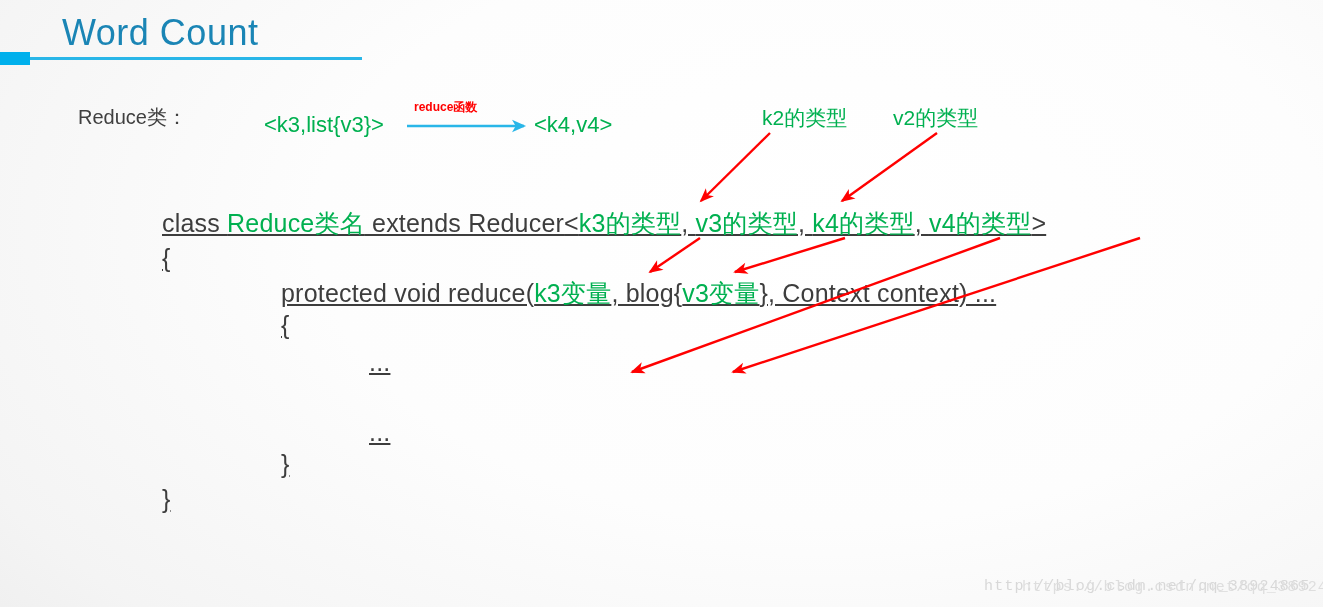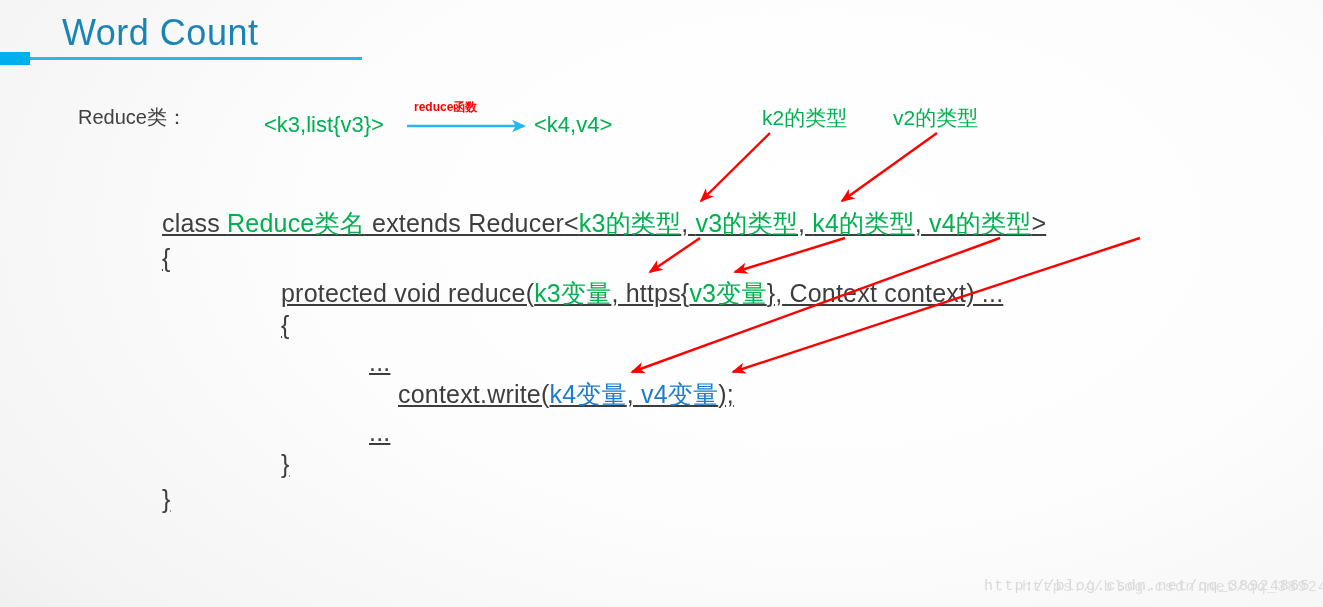--- a/index.html
+++ b/index.html
@@ -153,30 +153,27 @@
   <div class="txt anno anno-k2">k2的类型</div>
   <div class="txt anno anno-v2">v2的类型</div>
 
   <div class="txt code line-class">
     <span class="dk">class </span><span class="g">Reduce类名</span><span class="dk"> extends Reducer</span><span class="dk">&lt;</span><span class="g">k3的类型</span><span class="dk">, </span><span class="g">v3的类型</span><span class="dk">, </span><span class="g">k4的类型</span><span class="dk">, </span><span class="g">v4的类型</span><span class="dk">&gt;</span>
   </div>
 
   <div class="txt code line-brace1">{</div>
 
   <div class="txt code line-method">
-    <span class="dk">protected void reduce(</span><span class="g">k3变量</span><span class="dk">, https{</span><span class="g">v3变量</span><span class="dk">}, Context context) ...</span>
+    <span class="dk">protected void reduce(</span><span class="g">k3变量</span><span class="dk">, blog{</span><span class="g">v3变量</span><span class="dk">}, Context context) ...</span>
   </div>
 
   <div class="txt code line-brace2">{</div>
 
   <div class="txt code line-dots1">...</div>
 
-  <div class="txt code line-write">
-    <span class="dk">context.write(</span><span class="b">k4变量</span><span class="dk">, </span><span class="b">v4变量</span><span class="dk">);</span>
-  </div>
 
   <div class="txt code line-dots2">...</div>
 
   <div class="txt code line-brace3">}</div>
 
   <div class="txt code line-brace4">}</div>
 
   <svg id="arrows" viewBox="0 0 1323 607">
     <defs>
       <marker id="redhead" markerWidth="7" markerHeight="7" refX="5.6" refY="3.2" orient="auto" markerUnits="strokeWidth">

